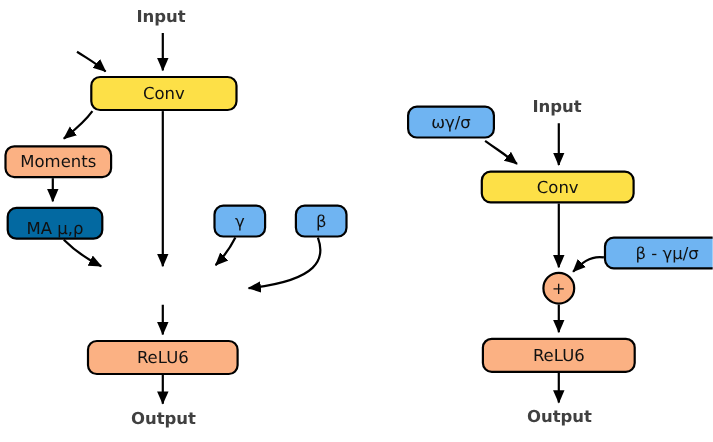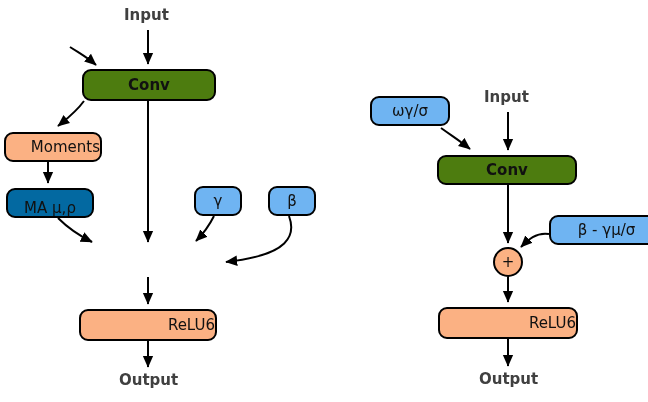--- a/index.html
+++ b/index.html
@@ -30,22 +30,22 @@
     display: flex;
     align-items: center;
     justify-content: center;
     color: #111111;
     font-size: 15px;
     line-height: 1;
     white-space: nowrap;
     z-index: 3;
   }
   .node.blue   { background: #6fb4f2; }
-  .node.green  { background: #4d7c0f; font-weight: bold; }
-  .node.orange { background: #fbb183; justify-content: flex-end; }
+  .node.green  { background: #fde047; }
+  .node.orange { background: #fbb183; }
   .node.white  { background: #0369a1; align-items: flex-end; }
   .circle-node {
     position: absolute;
     box-sizing: border-box;
     border: 2px solid #000000;
     border-radius: 50%;
     background: #fbb183;
     display: flex;
     align-items: center;
     justify-content: center;

